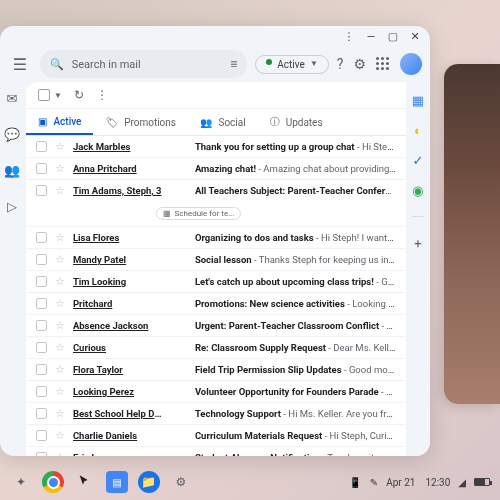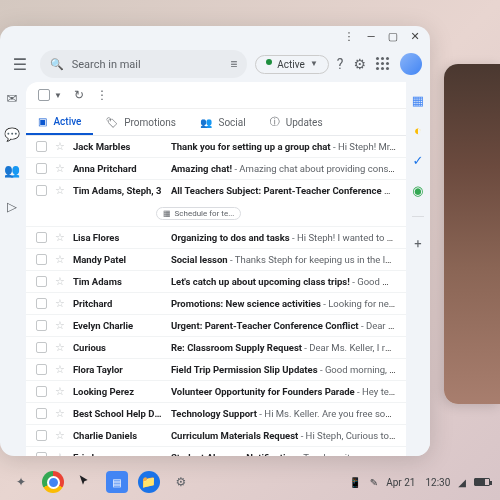--- a/index.html
+++ b/index.html
@@ -30,22 +30,22 @@
 .toolbar .cb { width:12px; height:12px; border:1.5px solid #9aa0a6; border-radius:2px; }
 .toolbar .chev { font-size:8px; margin-left:-8px; }
 .tabs { display:flex; font-size:10px; color:#5f6368; border-bottom:1px solid #e8eaed; }
 .tabs .tab { padding:6px 12px; display:flex; align-items:center; gap:6px; cursor:pointer; }
 .tabs .tab.primary { color:#0b57d0; border-bottom:2px solid #0b57d0; font-weight:500; }
 .tab .tab-ic { font-size:10px; }
 .email-list { flex:1; overflow:hidden; }
 .email-row { display:flex; align-items:center; padding:4px 10px; font-size:9.5px; border-bottom:1px solid #f1f3f4; gap:8px; white-space:nowrap; }
 .email-row .cb { width:11px; height:11px; border:1.5px solid #c4c7c9; border-radius:2px; flex-shrink:0; }
 .email-row .star { color:#c4c7c9; font-size:11px; flex-shrink:0; }
-.email-row .sender { width:90px; font-weight:700; color:#202124; overflow:hidden; text-overflow:ellipsis; flex-shrink:0; }
-.email-row .subj { font-weight:700; color:#202124; }
+.email-row .sender { width:90px; font-weight:700; color:#202124; overflow:hidden; text-overflow:ellipsis; flex-shrink:0;text-decoration:underline; }
+.email-row .subj { font-weight:700; color:#202124;margin-left:24px; }
 .email-row .prev { color:#5f6368; font-weight:400; }
 .email-row .text { overflow:hidden; text-overflow:ellipsis; flex:1; }
 .email-row.with-chip .chip { display:inline-flex; align-items:center; gap:4px; border:1px solid #dadce0; border-radius:10px; padding:1px 6px; font-size:8px; color:#5f6368; margin-top:2px; }
 .email-row.with-chip { flex-wrap:wrap; padding-bottom:6px; }
 .email-row.with-chip .chip-row { width:100%; padding-left:120px; }
 .right-rail { width:24px; display:flex; flex-direction:column; align-items:center; gap:14px; padding-top:10px; color:#5f6368; background:#f1f4f8; }
 .right-rail .ric { width:16px; height:16px; font-size:13px; display:flex; align-items:center; justify-content:center; cursor:pointer; }
 .right-rail .ric.cal { color:#4285f4; }
 .right-rail .ric.keep { color:#fbbc04; }
 .right-rail .ric.tasks { color:#1a73e8; }
@@ -171,34 +171,34 @@
             </div>
             <div class="email-row">
               <span class="cb"></span>
               <span class="star">☆</span>
               <span class="sender">Mandy Patel</span>
               <span class="text"><span class="subj">Social lesson</span><span class="prev"> - Thanks Steph for keeping us in the loop about all your lessons for our students</span></span>
             </div>
             <div class="email-row">
               <span class="cb"></span>
               <span class="star">☆</span>
-              <span class="sender">Tim Adams</span>
+              <span class="sender">Tim Looking</span>
               <span class="text"><span class="subj">Let's catch up about upcoming class trips!</span><span class="prev"> - Good morning Steph! It was great chatting with you la</span></span>
             </div>
             <div class="email-row">
               <span class="cb"></span>
               <span class="star">☆</span>
               <span class="sender">Pritchard</span>
               <span class="text"><span class="subj">Promotions: New science activities</span><span class="prev"> - Looking for new science activities for your classroom? Ci</span></span>
             </div>
             <div class="email-row">
               <span class="cb"></span>
               <span class="star">☆</span>
-              <span class="sender">Evelyn Charlie</span>
-              <span class="text"><span class="subj">Urgent: Parent-Teacher Conference Conflict</span><span class="prev"> - Dear Ms. Keller, I am writing to inform you of a</span></span>
+              <span class="sender">Absence Jackson</span>
+              <span class="text"><span class="subj">Urgent: Parent-Teacher Classroom Conflict</span><span class="prev"> - Dear Ms. Keller, I am writing to inform you of a</span></span>
             </div>
             <div class="email-row">
               <span class="cb"></span>
               <span class="star">☆</span>
               <span class="sender">Curious</span>
               <span class="text"><span class="subj">Re: Classroom Supply Request</span><span class="prev"> - Dear Ms. Keller, I received your request. Please complete the form bel</span></span>
             </div>
             <div class="email-row">
               <span class="cb"></span>
               <span class="star">☆</span>

